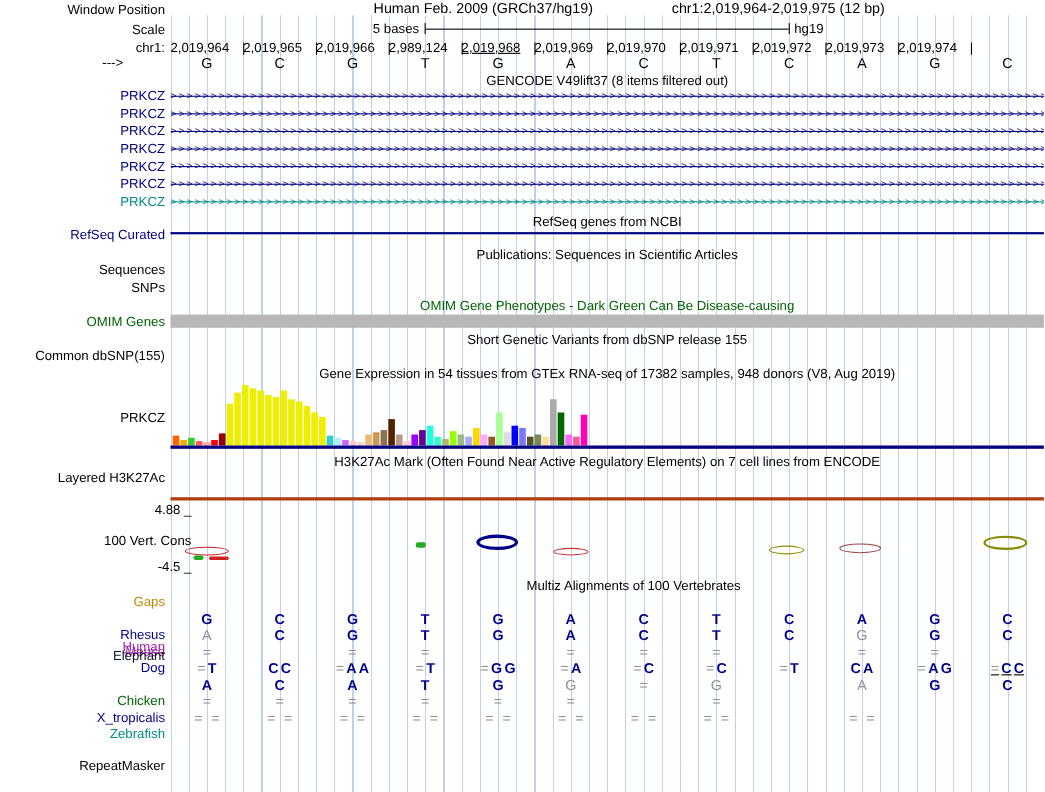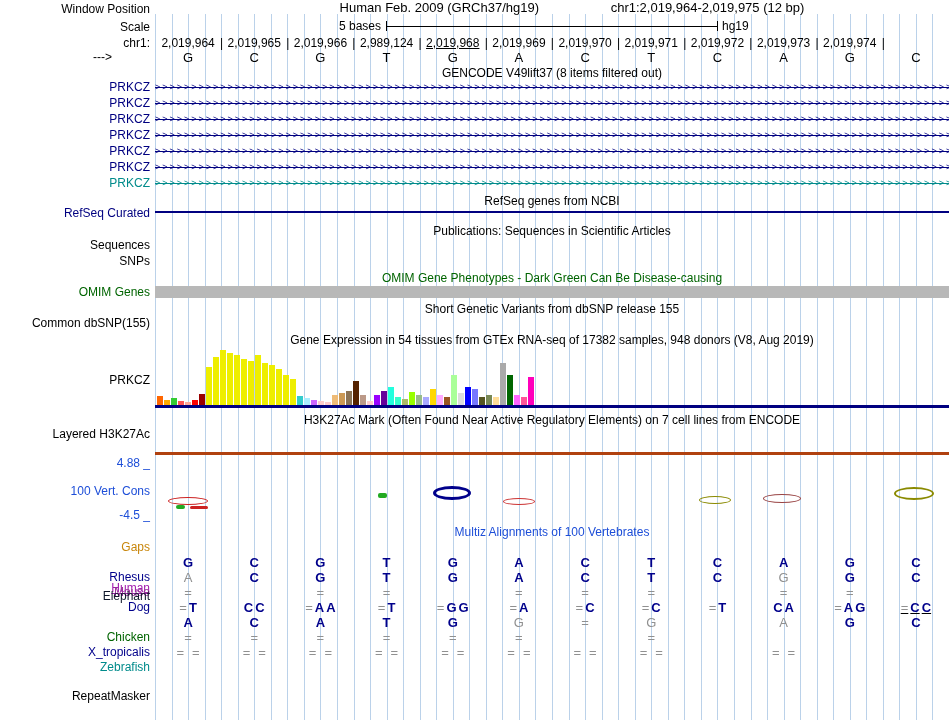--- a/index.html
+++ b/index.html
@@ -12,21 +12,21 @@
   .gutter-label{position:absolute;left:0;width:150px;text-align:right;font-size:12px;
                 height:14px;line-height:14px;white-space:nowrap;}
   .center-title{position:absolute;left:155px;width:794px;text-align:center;font-size:12px;
                 height:14px;line-height:14px;white-space:nowrap;}
   .main-title{position:absolute;left:155px;width:794px;top:1px;text-align:center;font-size:13px;
               height:14px;line-height:14px;white-space:nowrap;}
   .main-title span{margin:0 14px;padding-left:40px;}
   .hline{position:absolute;left:155px;width:794px;}
   
   #ruler{position:absolute;left:155px;top:36px;width:794px;height:14px;}
-  .ruler-cell{position:absolute;top:0;height:14px;text-align:center;font-size:12px;line-height:14px;}
+  .ruler-cell{position:absolute;top:0;height:14px;font-size:12px;line-height:14px;}
   .ruler-cell .tick{position:absolute;right:-2px;top:0;}
   #bases{position:absolute;left:155px;top:50px;width:794px;height:15px;}
   .base-cell{position:absolute;top:0;height:15px;text-align:center;font-size:13px;line-height:15px;}
   
   .scale-text{position:absolute;left:155px;top:20px;width:226px;text-align:right;font-size:12px;line-height:13px;}
   .scale-bracket{position:absolute;left:386px;top:21px;width:330px;height:10px;
                  border-left:1px solid #000;border-right:1px solid #000;
                  background:linear-gradient(#000,#000) center/100% 1px no-repeat;}
   .hg19{position:absolute;left:722px;top:20px;font-size:12px;line-height:13px;}
   
@@ -41,21 +41,21 @@
   
   #phylop-glyphs{position:absolute;left:155px;top:0;width:794px;height:720px;pointer-events:none;}
   .glyph{position:absolute;box-sizing:border-box;}
   
   #multiz{position:absolute;left:155px;top:0;width:794px;height:720px;}
   .mz-row{position:absolute;left:0;width:794px;height:15px;}
   .mz-cell{position:absolute;top:0;height:15px;text-align:center;font-size:13px;line-height:15px;}
   .mz-cell span{margin:0 1px;}
   .mz-base{color:#00008b;font-weight:bold;}
   .mz-gray{color:#909090;font-weight:normal;}
-  .blue{color:#1d4ed8;}
+  .blue{color:#000000;padding-left:24px;}
   .green{color:#006400;}
 </style>
 </head>
 <body>
 
 <div class="browser">
   <div class="plot-grid"></div>
 
   <div class="gutter-label" style="top:2px">Window Position</div>
   <div class="main-title">

